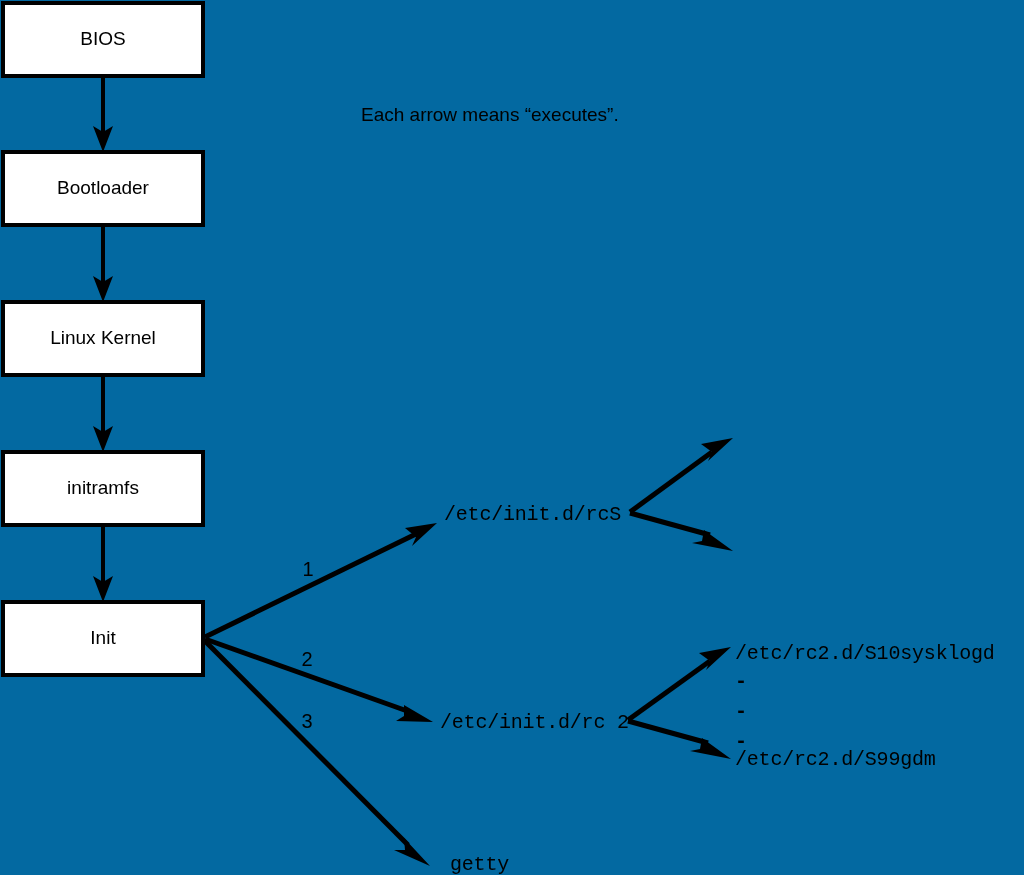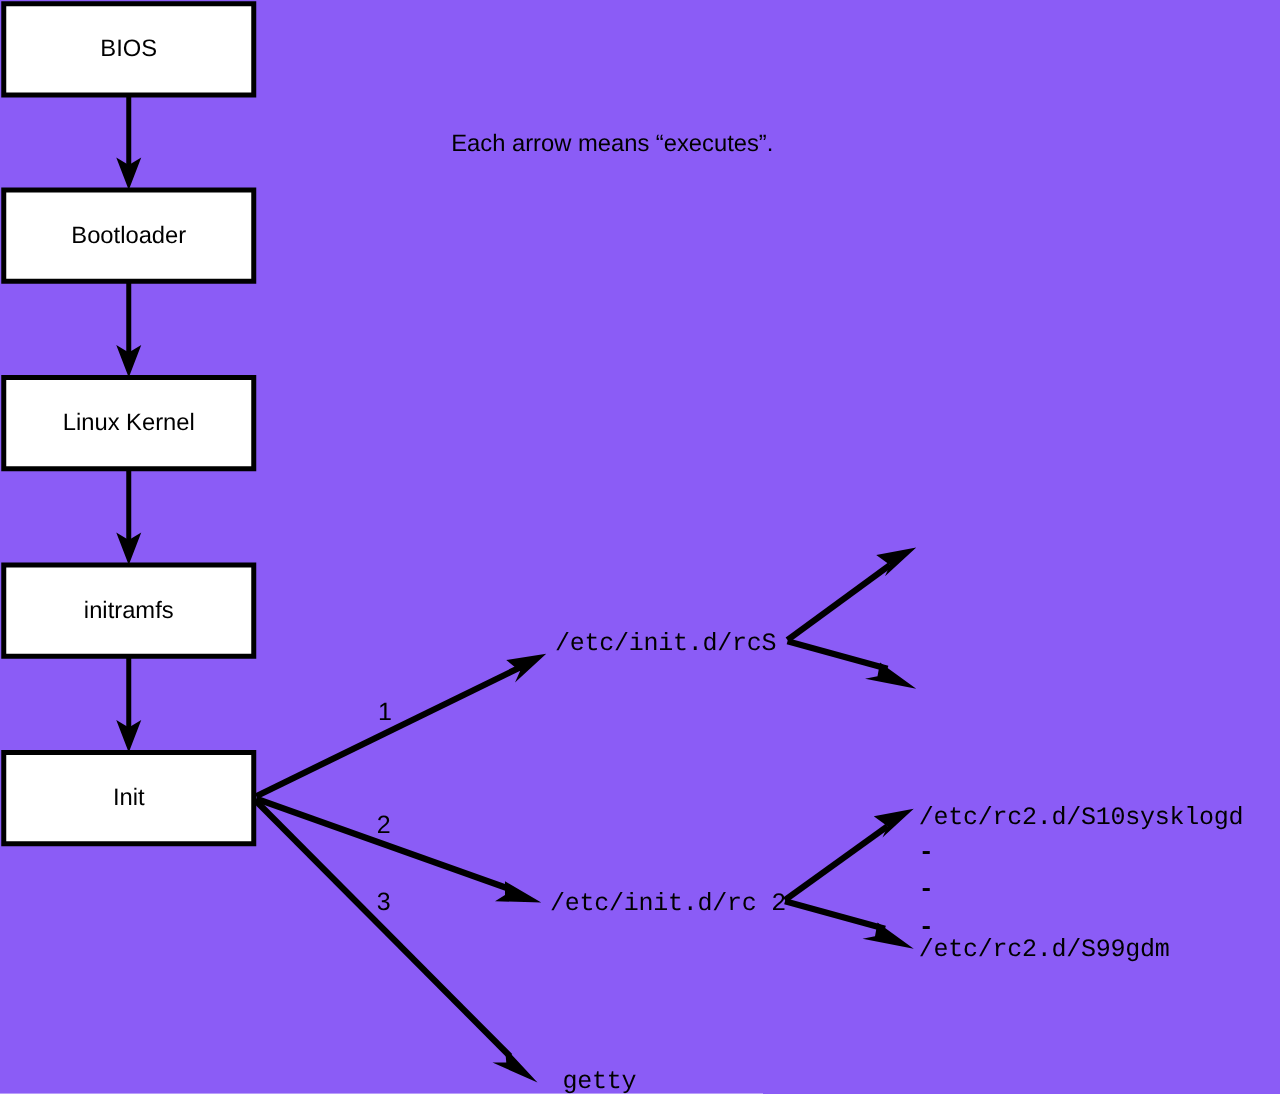--- a/index.html
+++ b/index.html
@@ -10,21 +10,21 @@
   body {
     width: 1024px;
     height: 875px;
     font-family: "Liberation Sans", sans-serif;
     overflow: hidden;
   }
   #diagram-root {
     position: relative;
     width: 1024px;
     height: 875px;
-    background: #8b5cf6;
+    background: #0369a1;
   }
   svg.diagram {
     display: block;
     width: 1024px;
     height: 875px;
   }
   .box-rect {
     fill: #ffffff;
     stroke: #000000;
     stroke-width: 4;

